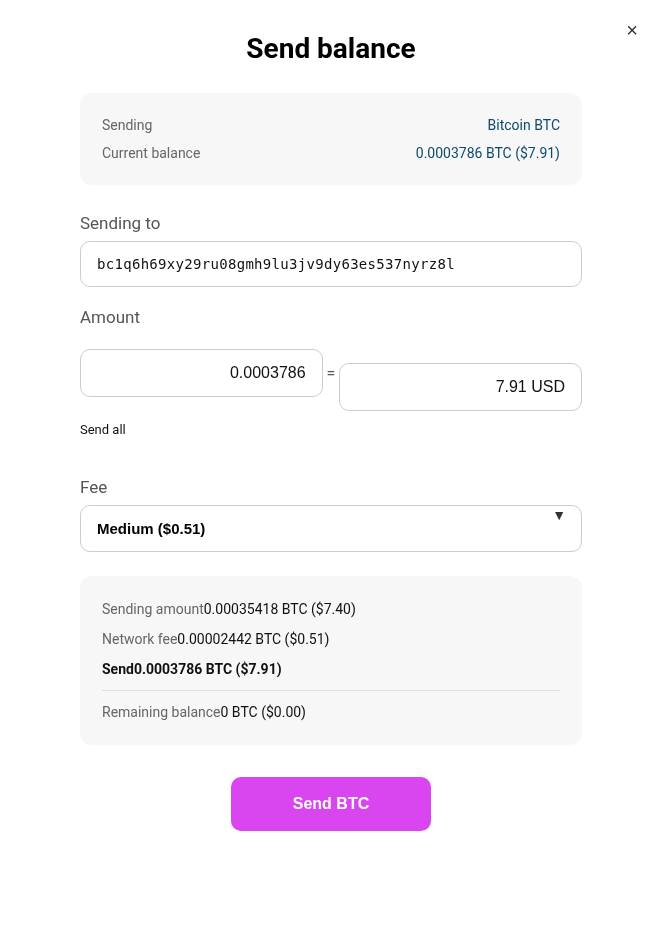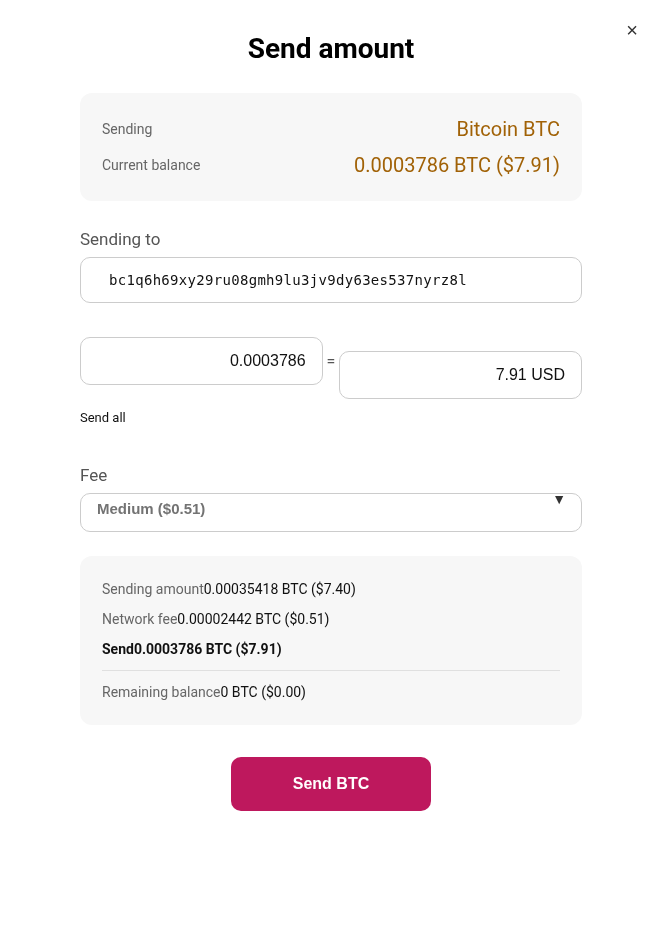--- a/index.html
+++ b/index.html
@@ -67,40 +67,40 @@
     .info-row + .info-row {
       border-top: none;
     }
 
     .info-label {
       font-size: 14px;
       color: #666;
     }
 
     .info-value {
-      font-size: 20px;
-      color: #a16207;
+      font-size: 14px;
+      color: #0c4a6e;
     }
 
     .field-section {
       margin-bottom: 20px;
     }
 
     .field-label {
       font-size: 17px;
       color: #555;
       margin-bottom: 8px;
       display: block;
     }
 
     .address-input {
       width: 100%;
       border: 1.5px solid #ccc;
       border-radius: 10px;
-      padding: 14px 28px;
+      padding: 14px 16px;
       font-size: 14px;
       color: #111;
       outline: none;
       font-family: monospace;
       letter-spacing: 0.3px;
     }
 
     .amount-row {
       display: flex;
       align-items: center;
@@ -150,24 +150,24 @@
 
     .fee-select-wrapper {
       position: relative;
       margin-bottom: 24px;
     }
 
     .fee-select {
       width: 100%;
       border: 1.5px solid #ccc;
       border-radius: 10px;
-      padding: 6px 40px 14px 16px;
+      padding: 14px 40px 14px 16px;
       font-size: 15px;
       font-weight: 600;
-      color: #737373;
+      color: #000000;
       appearance: none;
       background: #fff;
       cursor: pointer;
       outline: none;
     }
 
     .select-arrow {
       position: absolute;
       right: 16px;
       top: 50%;
@@ -214,57 +214,58 @@
     .summary-divider {
       border: none;
       border-top: 1px solid #e0e0e0;
       margin: 6px 0;
     }
 
     .send-btn {
       display: block;
       width: 200px;
       margin: 0 auto;
-      background: #be185d;
+      background: #d946ef;
       color: #fff;
       border: none;
       border-radius: 10px;
       padding: 18px 0;
       font-size: 16px;
       font-weight: 700;
       cursor: pointer;
       text-align: center;
     }
   </style>
 </head>
 <body>
 
 <div class="modal">
 
   <button class="close-btn">×</button>
 
-  <h1 class="title">Send amount</h1>
+  <h1 class="title">Send balance</h1>
 
   <div class="info-card">
     <div class="info-row">
       <span class="info-label">Sending</span>
       <span class="info-value">Bitcoin BTC</span>
     </div>
     <div class="info-row">
       <span class="info-label">Current balance</span>
       <span class="info-value">0.0003786 BTC ($7.91)</span>
     </div>
   </div>
 
   <div class="field-section">
     <label class="field-label">Sending to</label>
     <input class="address-input" type="text" value="bc1q6h69xy29ru08gmh9lu3jv9dy63es537nyrz8l" style="">
   </div>
 
   <div class="field-section">
+    <label class="field-label">Amount</label>
     <div class="amount-row">
       <input class="amount-input" type="text" value="0.0003786" style="">
       <span class="equals-sign">=</span>
       <input class="usd-input" type="text" value="7.91 USD" style="">
     </div>
     <a class="send-all-link">Send all</a>
   </div>
 
   <div class="field-section fee-select-wrapper">
     <label class="field-label">Fee</label>

